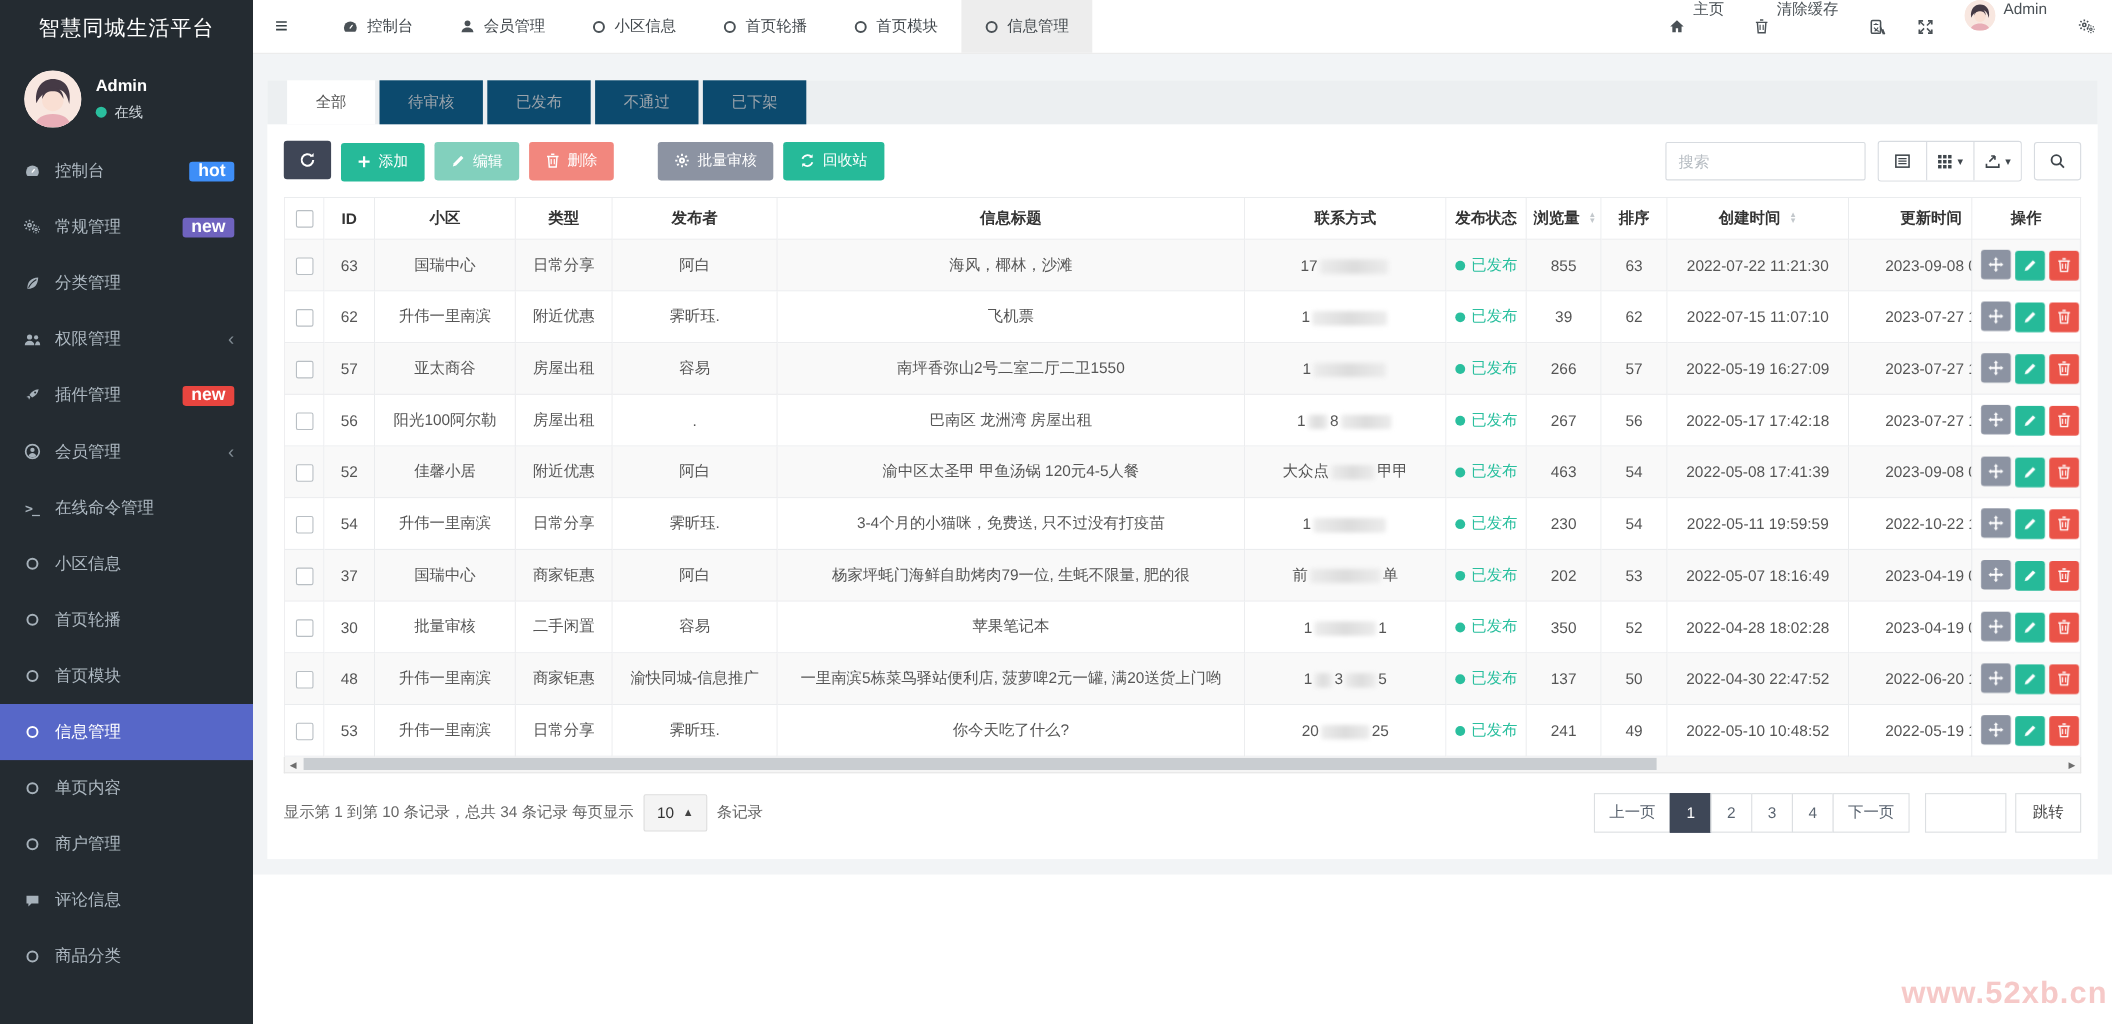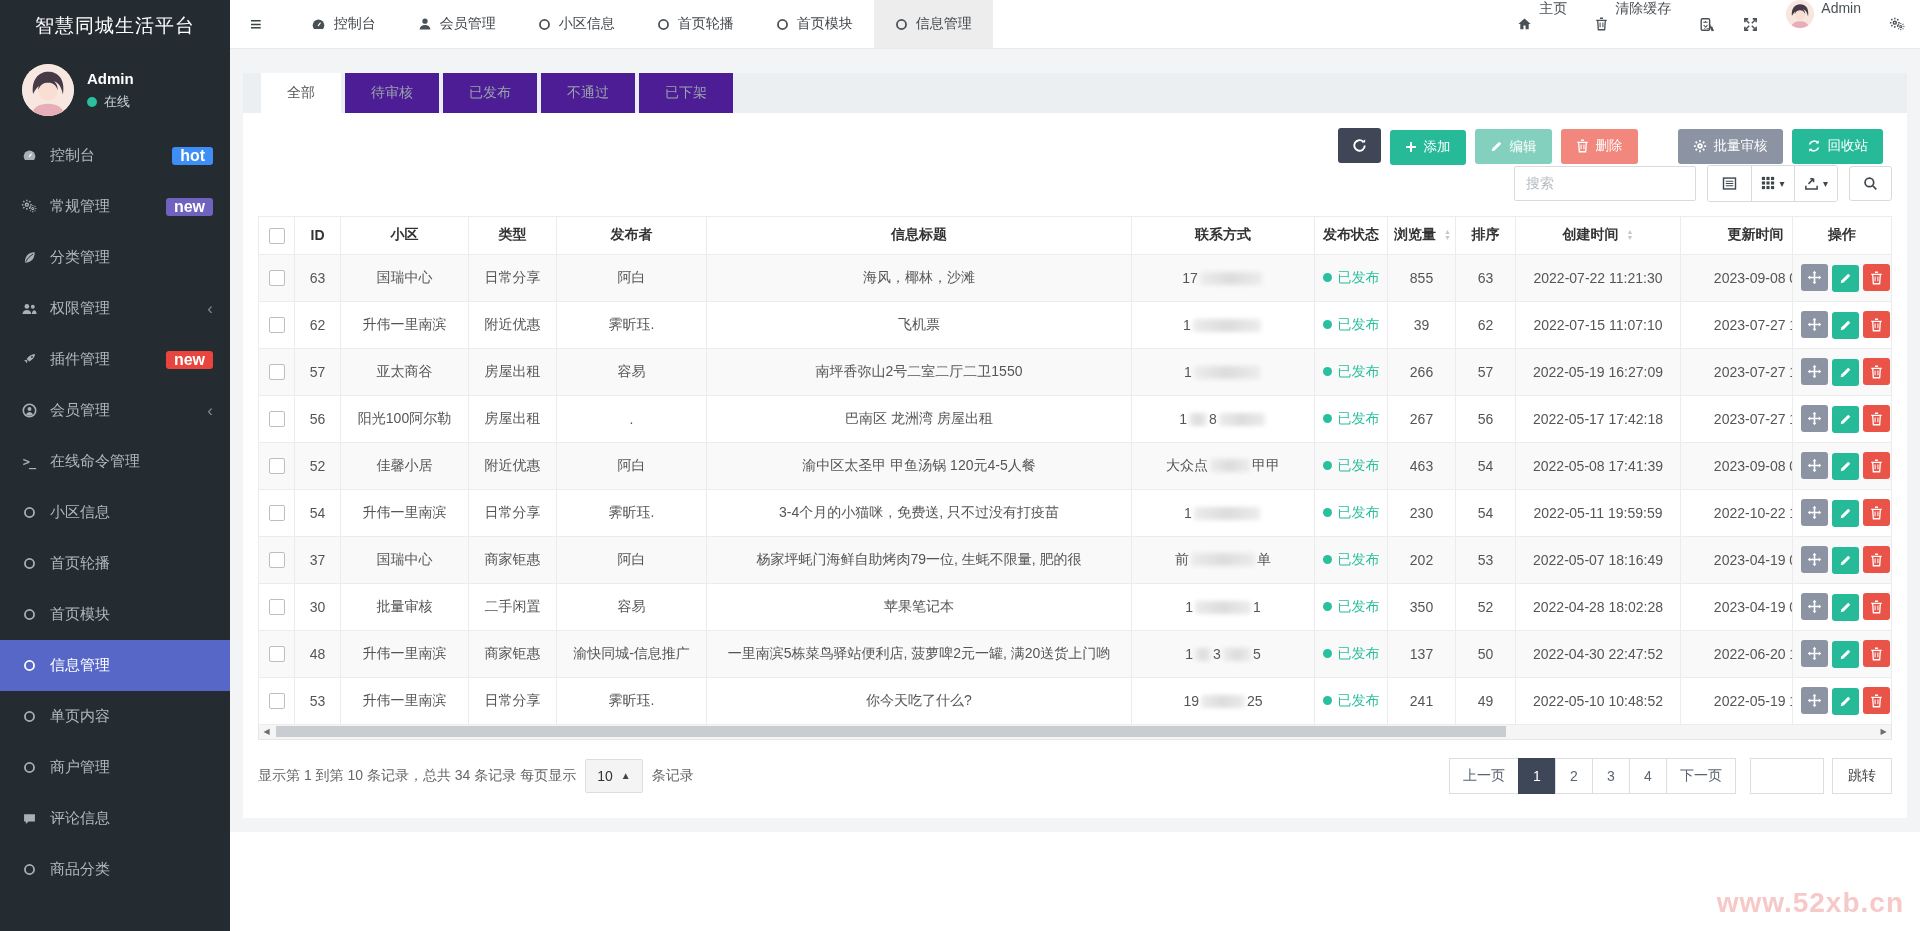--- a/index.html
+++ b/index.html
@@ -39,25 +39,25 @@
   .nav-item .ic { color:#4a5156; }
   .nav-item.active { background:#ededed; }
   .nav-right { margin-left:auto; display:flex; align-items:stretch; }
   .nav-right-item { display:flex; gap:7px; padding:0 14px; font-size:14px; color:#4a5156; cursor:pointer; }
   .avatar-sm { width:28px; height:28px; border-radius:50%; overflow:hidden; background:#f7e8e2; }
 
   
   .content { background:#f2f4f6; padding:24px 13px 14px; }
   .panel { background:#fff; }
   .tabstrip { background:#eceff1; display:flex; padding-left:18px; }
-  .ftab { padding:11px 26px; font-size:14px; color:#9aa3ab; background:#4c1d95; margin-right:4px; cursor:pointer; }
+  .ftab { padding:11px 26px; font-size:14px; color:#9aa3ab; background:#0c4a6e; margin-right:4px; cursor:pointer; }
   .ftab.active { background:#fff; color:#555; }
   .panel-body { padding:15px 15px 24px; }
 
-  .toolbar { display:flex; align-items:flex-end; margin-bottom:14px;flex-direction:column; }
+  .toolbar { display:flex; align-items:center; margin-bottom:14px; }
   .btn { height:35px; border:none; border-radius:3px; color:#fff; font-size:13.5px; font-family:inherit; padding:0 15px; display:inline-flex; align-items:center; gap:7px; margin-right:9px; cursor:pointer; }
   .btn .ic { color:#fff; }
   .btn-icononly { width:43px; padding:0; justify-content:center; }
   .toolbar-right { margin-left:auto; display:flex; align-items:center; }
   .search-box input { width:182px; height:35px; border:1px solid #d7dbe0; border-radius:2px; padding:0 11px; font-size:14px; color:#555; outline:none; font-family:inherit; }
   .search-box input::placeholder { color:#b6bcc2; }
   .view-group { display:flex; border:1px solid #d7dbe0; border-radius:3px; overflow:hidden; margin-left:11px; }
   .vbtn { min-width:43px; height:35px; background:#fff; display:flex; align-items:center; justify-content:center; gap:4px; color:#3f464c; border:none; border-left:1px solid #d7dbe0; cursor:pointer; padding:0 8px; }
   .vbtn:first-child { border-left:none; }
   .vbtn .caret { font-size:10px; color:#3f464c; }
@@ -91,21 +91,21 @@
   
   .tfooter { display:flex; align-items:center; margin-top:18px; font-size:14px; color:#666; }
   .pgsize { display:inline-flex; align-items:center; gap:8px; border:1px solid #ddd; background:#f4f4f4; height:34px; padding:0 11px; margin:0 9px; color:#333; border-radius:2px; cursor:pointer; }
   .pgsize .caret-up { font-size:10px; color:#444; }
   .pager { margin-left:auto; display:flex; align-items:center; }
   .pbtn { min-width:38px; height:36px; display:flex; align-items:center; justify-content:center; border:1px solid #dcdfe2; background:#fff; color:#5a6470; font-size:14px; margin-left:-1px; cursor:pointer; padding:0 13px; font-family:inherit; }
   .pbtn.active { background:#3e4757; border-color:#3e4757; color:#fff; }
   .jump-input { width:74px; height:36px; border:1px solid #dcdfe2; margin-left:14px; outline:none; padding:0 8px; font-size:14px; font-family:inherit; }
   .jump-btn { height:36px; padding:0 15px; border:1px solid #dcdfe2; background:#fff; color:#444; font-size:14px; margin-left:8px; cursor:pointer; font-family:inherit; }
 
-  .watermark { position:absolute; right:16px; bottom:12px; font-size:28px; font-weight:bold; color:#f6c9c8; letter-spacing:1px; z-index:40; }
+  .watermark { position:absolute; right:4px; bottom:12px; font-size:28px; font-weight:bold; color:#f6c9c8; letter-spacing:1px; z-index:40; }
 </style>
 </head>
 <body>
 
 <div class="sidebar">
   <div class="brand">智慧同城生活平台</div>
   <div class="user-panel">
     <div class="avatar-lg"><span class="ic">
           <svg width="100%" height="100%" viewBox="0 0 40 40">
             <circle cx="20" cy="20" r="20" fill="#f8e7e0"></circle>
@@ -850,21 +850,21 @@
                       </span>
                     </button></td>
                 </tr>
                 <tr>
                   <td><span class="cb"></span></td>
                   <td>53</td>
                   <td>升伟一里南滨</td>
                   <td>日常分享</td>
                   <td>霁昕珏.</td>
                   <td>你今天吃了什么?</td>
-                  <td><span>19</span><span class="blur" style="width:44px"></span><span>25</span></td>
+                  <td><span>20</span><span class="blur" style="width:44px"></span><span>25</span></td>
                   <td><span class="status-cell" style="color:#2abf9e"><span class="status-dot" style="background:#2abf9e"></span>已发布</span></td>
                   <td>241</td>
                   <td>49</td>
                   <td>2022-05-10 10:48:52</td>
                   <td>2022-05-19 1</td>
                   <td class="col-ops"><button class="ab" style="background:#8c93a2">
                       <span class="ic">
                         <svg width="15" height="15" viewBox="0 0 16 16">
                           <path d="M8 .8 10.1 3.4H5.9zM8 15.2 10.1 12.6H5.9zM.8 8 3.4 5.9v4.2zM15.2 8 12.6 5.9v4.2z" fill="currentColor"></path>
                           <path d="M8 3v10M3 8h10" stroke="currentColor" stroke-width="1.7"></path>

